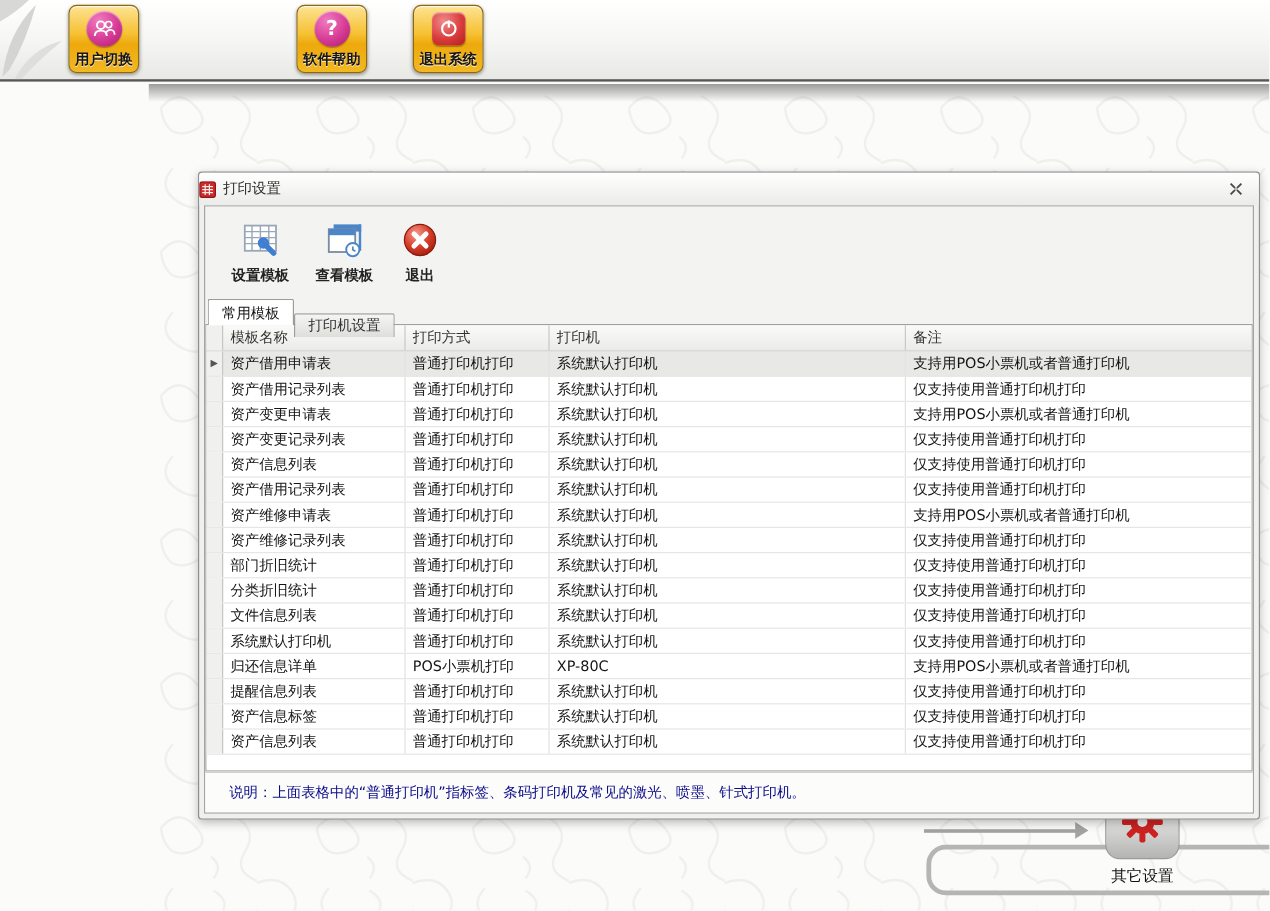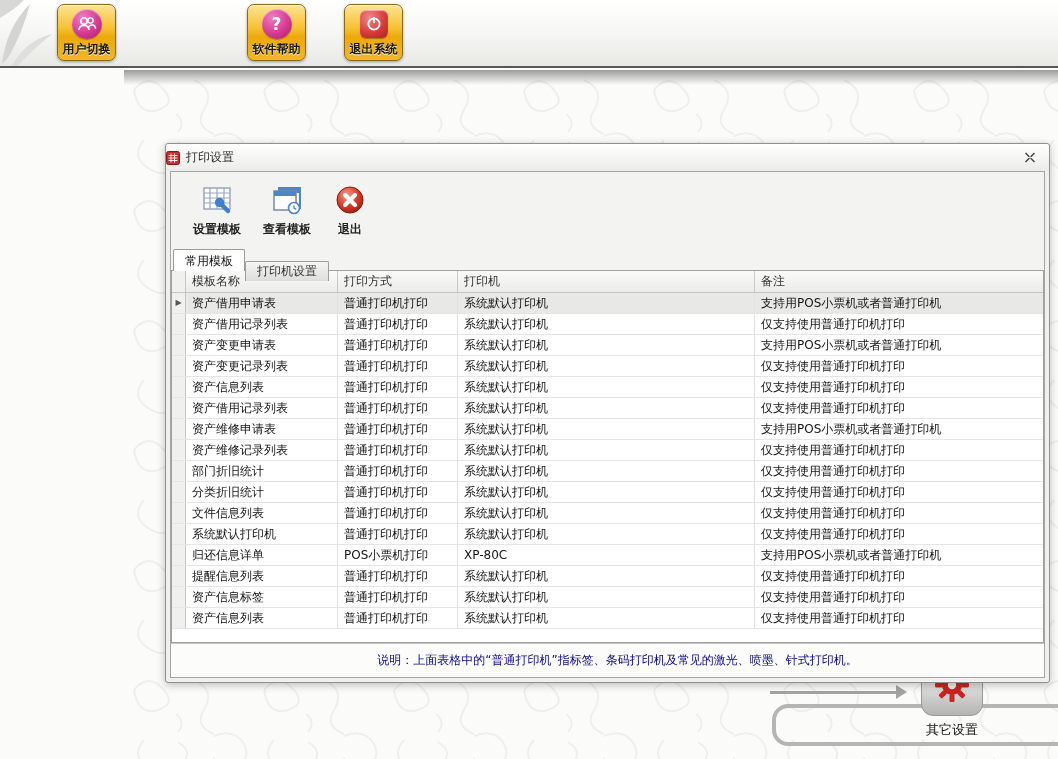--- a/index.html
+++ b/index.html
@@ -101,21 +101,21 @@
   .c1 { width:152px; flex:0 0 152px; } .c2 { width:120px; flex:0 0 120px; }
   .c3 { width:297px; flex:0 0 297px; } .c4 { flex:1; }
   .trow { height:21px; display:flex; border-bottom:1px solid #e6e6e4; cursor:default; }
   .trow .cell { font-size:12px; color:#141414; line-height:20px; padding-left:6px;
     border-right:1px solid #e2e2e0; overflow:hidden; white-space:nowrap; }
   .trow.selected { background:#e8e8e6; }
   .selarrow { font-size:8px; color:#555; line-height:8px; }
 
   
   #dlg-note { height:34px; border-top:1px solid #c6c6c4; background:#fcfcfa;
-    display:flex; align-items:center; padding-left:20px;justify-content:center; }
+    display:flex; align-items:center; padding-left:20px; }
   #dlg-note span { font-size:12px; color:#0b0b8b; }
 </style>
 </head>
 <body>
 
 <div id="stage">
 
   <div id="top-toolbar">
     <svg id="leaf-decor" width="66" height="66" viewBox="0 0 66 66">
       <path d="M2,64 Q6,28 30,4 Q22,34 8,58 Z" fill="#d4d4d2"></path>

